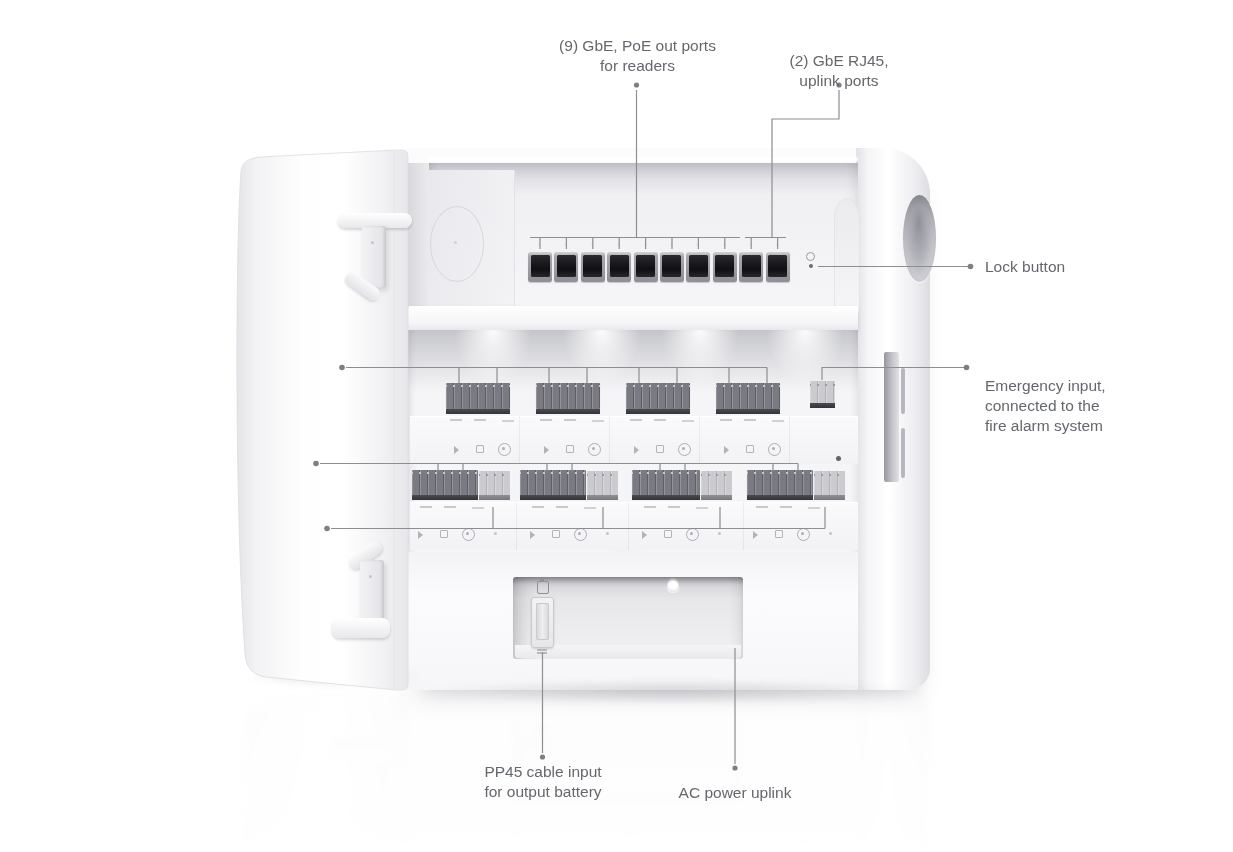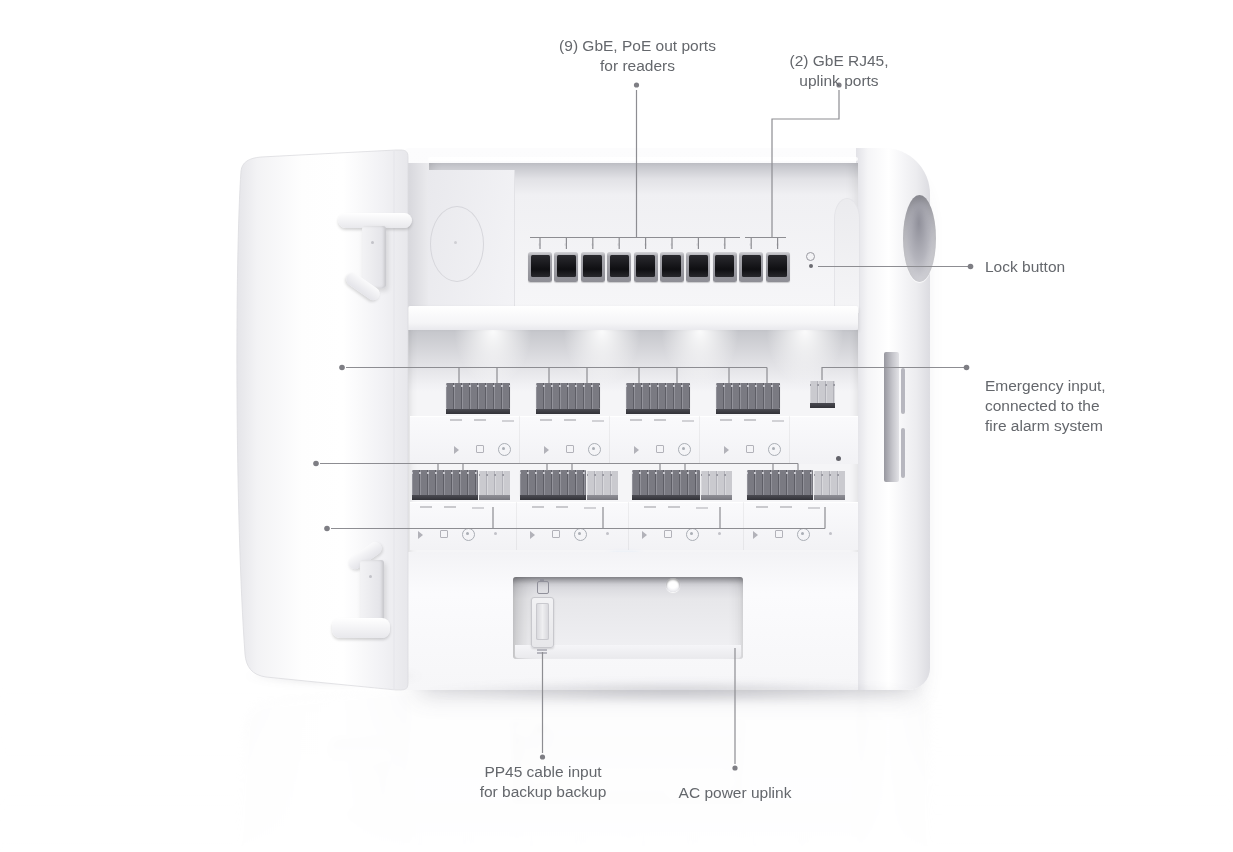--- a/index.html
+++ b/index.html
@@ -472,15 +472,15 @@
 
   <div class="lbl c" style="left:500px;top:36px;width:275px;">(9) GbE, PoE out ports
 for readers</div>
   <div class="lbl c" style="left:764px;top:36px;width:150px;margin-top:15px;">(2) GbE RJ45,
 uplink ports</div>
   <div class="lbl" style="left:985px;top:257px;">Lock button</div>
   <div class="lbl" style="left:985px;top:332px;margin-top:44px;">Emergency input,
 connected to the
 fire alarm system</div>
   <div class="lbl c" style="left:440px;top:762px;width:206px;">PP45 cable input
-for backup backup</div>
+for output battery</div>
   <div class="lbl c" style="left:655px;top:783px;width:160px;">AC power uplink</div>
 </div>
 
 </body></html>

